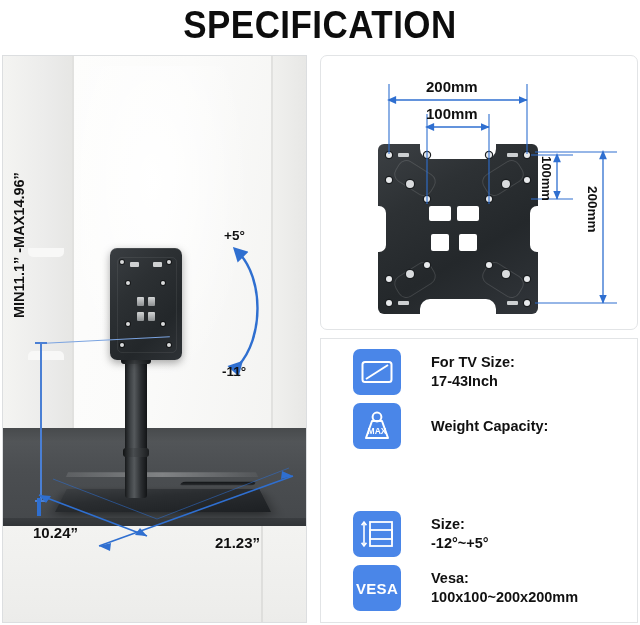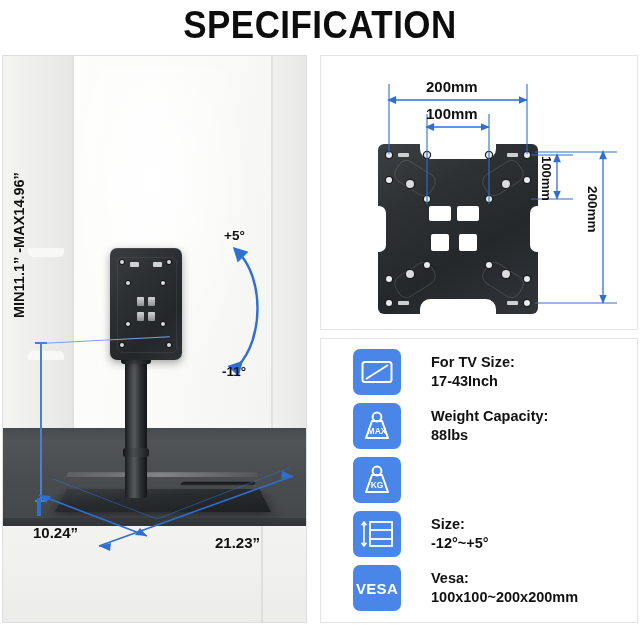--- a/index.html
+++ b/index.html
@@ -18,21 +18,21 @@
     display:flex;align-items:center;justify-content:center;
     font-size:38px;font-weight:bold;letter-spacing:0.5px;
     color:#0d0d0d;
     font-family:"Liberation Sans", sans-serif;
     transform:scaleX(0.92);
   }
 
   
   .panel{position:absolute;background:#ffffff;border:1px solid #e2e4e6;box-sizing:border-box;}
   #panel-stand{left:2px;top:55px;width:305px;height:568px;overflow:hidden;border-color:#dcdee0;}
-  #panel-vesa{left:320px;top:55px;width:318px;height:275px;}
+  #panel-vesa{left:320px;top:55px;width:318px;height:275px;border-radius:7px;}
   #panel-specs{left:320px;top:338px;width:318px;height:285px;}
 
   
   .scene{position:absolute;inset:0;overflow:hidden;}
   .wall-left{position:absolute;left:0;top:0;width:70px;height:100%;
     background:linear-gradient(90deg,#f4f4f2 0%,#ececeb 60%,#e6e6e4 100%);}
   .wall-mid{position:absolute;left:70px;top:0;width:200px;height:100%;
     background:linear-gradient(100deg,#fdfdfc 0%,#fbfbfa 40%,#f2f2f0 100%);}
   .wall-right{position:absolute;left:270px;top:0;width:35px;height:100%;
     background:linear-gradient(90deg,#f0f0ee 0%,#e7e7e5 100%);}
@@ -326,32 +326,24 @@
       <div class="spec-row">
         <div class="spec-icon">
           <svg width="34" height="32" viewBox="0 0 34 32">
             <circle cx="17" cy="7" r="4.4" fill="none" stroke="#fff" stroke-width="2"></circle>
             <path d="M12,11 L6,28 L28,28 L22,11 Z" fill="none" stroke="#fff" stroke-width="2" stroke-linejoin="round"></path>
             <text x="17" y="24" text-anchor="middle" fill="#fff" font-size="8.5" font-family="Liberation Sans, sans-serif" font-weight="bold">MAX</text>
           </svg>
         </div>
         <div class="spec-text">
           <div class="spec-label">Weight Capacity:</div>
-          <div class="spec-value">88lbs</div>
-        </div>
-      </div>
-
-      <div class="spec-row">
-        <div class="spec-icon">
-          <svg width="34" height="32" viewBox="0 0 34 32">
-            <circle cx="17" cy="7" r="4.4" fill="none" stroke="#fff" stroke-width="2"></circle>
-            <path d="M12,11 L6,28 L28,28 L22,11 Z" fill="none" stroke="#fff" stroke-width="2" stroke-linejoin="round"></path>
-            <text x="17" y="24" text-anchor="middle" fill="#fff" font-size="8.5" font-family="Liberation Sans, sans-serif" font-weight="bold">KG</text>
-          </svg>
-        </div>
+        </div>
+      </div>
+
+      <div class="spec-row">
       </div>
 
       <div class="spec-row">
         <div class="spec-icon">
           <svg width="36" height="32" viewBox="0 0 36 32">
             <line x1="5" y1="5" x2="5" y2="27" stroke="#fff" stroke-width="1.6"></line>
             <path d="M2.6,7.2 L5,4 L7.4,7.2" fill="none" stroke="#fff" stroke-width="1.6"></path>
             <path d="M2.6,24.8 L5,28 L7.4,24.8" fill="none" stroke="#fff" stroke-width="1.6"></path>
             <rect x="11" y="4" width="22" height="24" fill="none" stroke="#fff" stroke-width="1.8"></rect>
             <rect x="11" y="12" width="22" height="9" fill="none" stroke="#fff" stroke-width="1.8"></rect>

